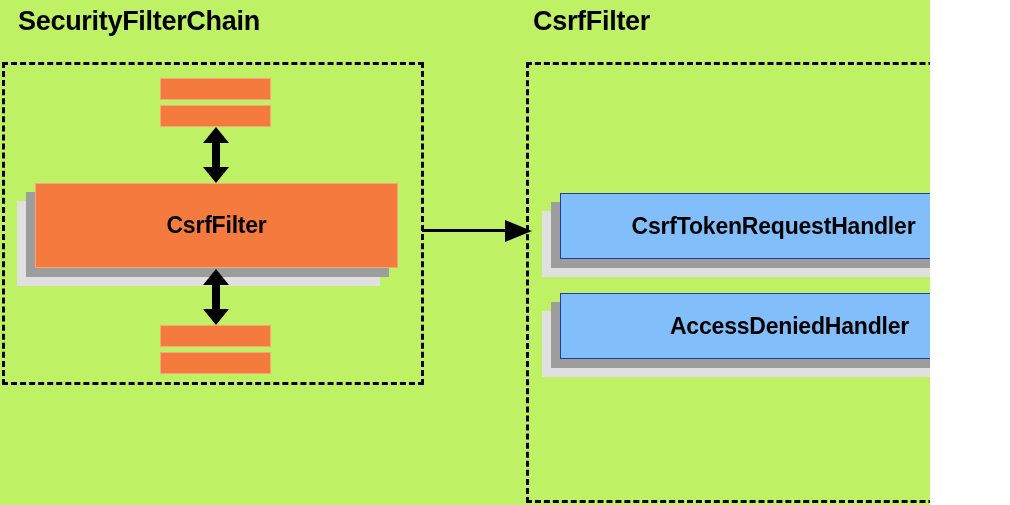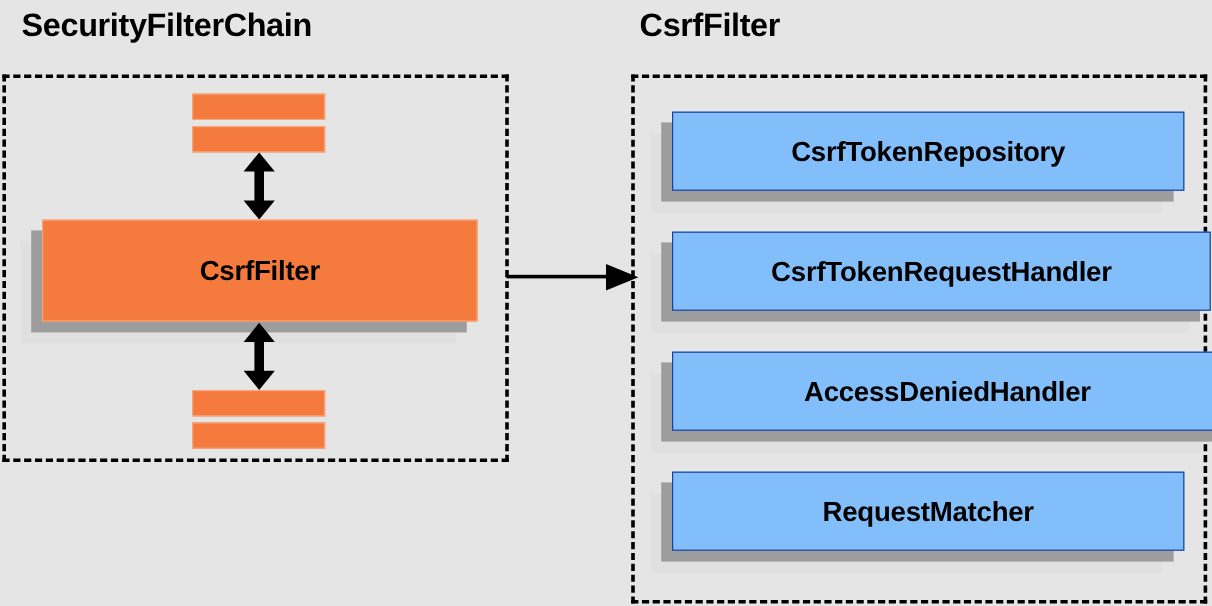--- a/index.html
+++ b/index.html
@@ -6,23 +6,23 @@
   html, body {
     margin: 0;
     padding: 0;
     background: #ffffff;
   }
   body {
     font-family: "Liberation Sans", sans-serif;
   }
   #canvas {
     position: relative;
-    width: 1010px;
+    width: 930px;
     height: 505px;
-    background: #e5e5e5;
+    background: #bef264;
     overflow: hidden;
   }
 
   
   .panel-title {
     position: absolute;
     font-family: "Liberation Sans", sans-serif;
     font-weight: bold;
     font-size: 27px;
     line-height: 1;
@@ -195,37 +195,27 @@
 
   <div class="bar" style="left:160px; top:352px; width:111px; height:22px;"></div>
 
   <div id="connector">
     <div class="h-shaft"></div>
     <div class="h-head"></div>
   </div>
 
   <div class="dashed-box" id="group-right"></div>
 
-  <div class="stack blue" style="left:560px; top:93px; width:427px; height:66px;">
-    <div class="sh-light"></div>
-    <div class="sh-dark"></div>
-    <div class="face">CsrfTokenRepository</div>
-  </div>
-
-  <div class="stack blue" style="left:560px; top:193px; width:427px; height:66px;padding-left:22px;">
+
+  <div class="stack blue" style="left:560px; top:193px; width:427px; height:66px;">
     <div class="sh-light"></div>
     <div class="sh-dark"></div>
     <div class="face">CsrfTokenRequestHandler</div>
   </div>
 
   <div class="stack blue" style="left:560px; top:293px; width:427px; height:66px;padding-left:32px;">
     <div class="sh-light"></div>
     <div class="sh-dark"></div>
     <div class="face">AccessDeniedHandler</div>
   </div>
 
-  <div class="stack blue" style="left:560px; top:393px; width:427px; height:66px;">
-    <div class="sh-light"></div>
-    <div class="sh-dark"></div>
-    <div class="face">RequestMatcher</div>
-  </div>
 
 </div>
 
 </body></html>

